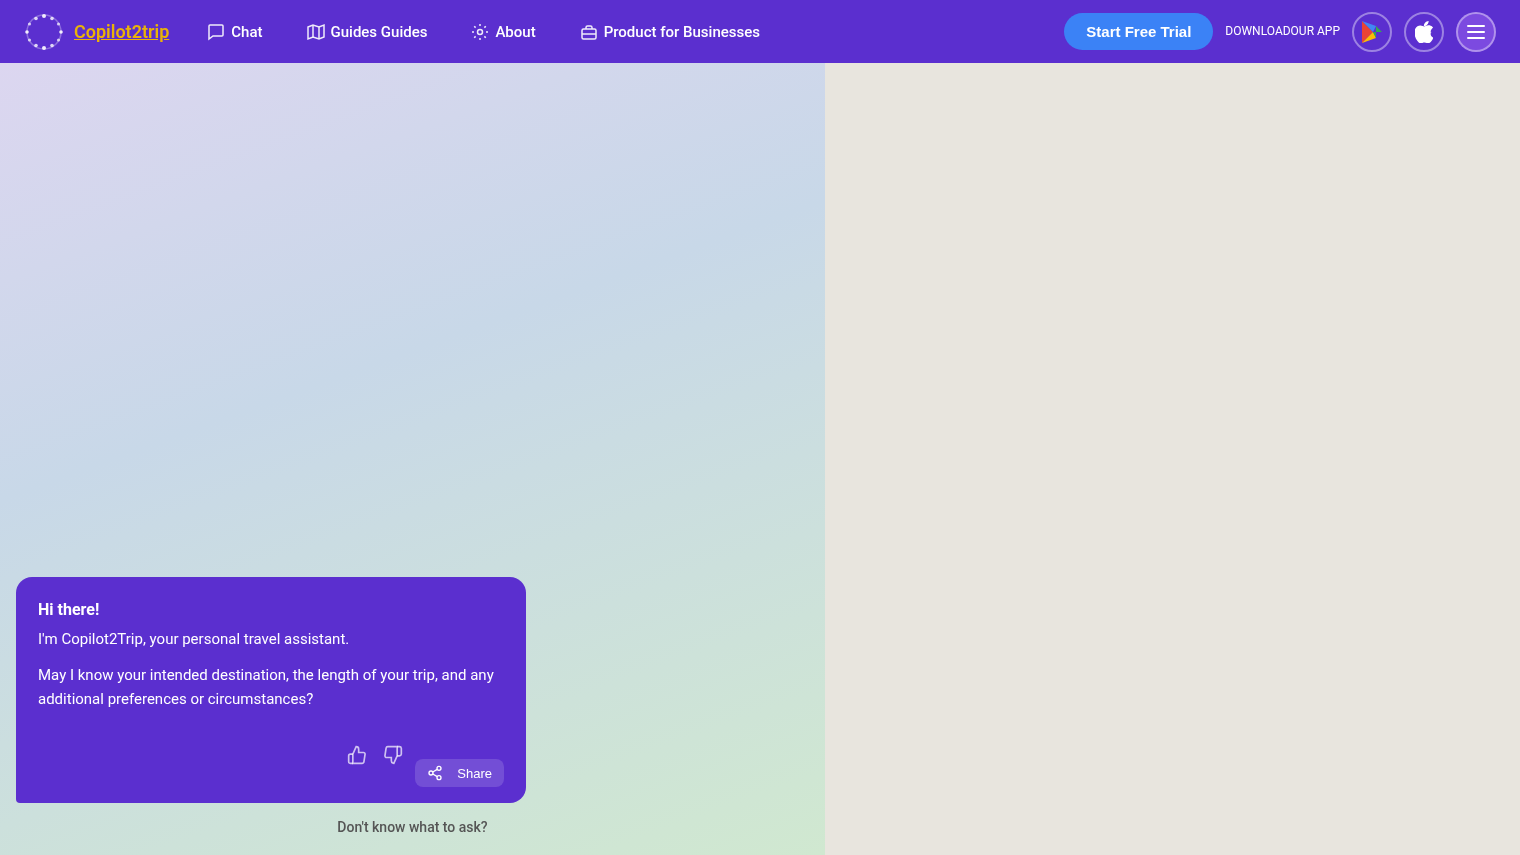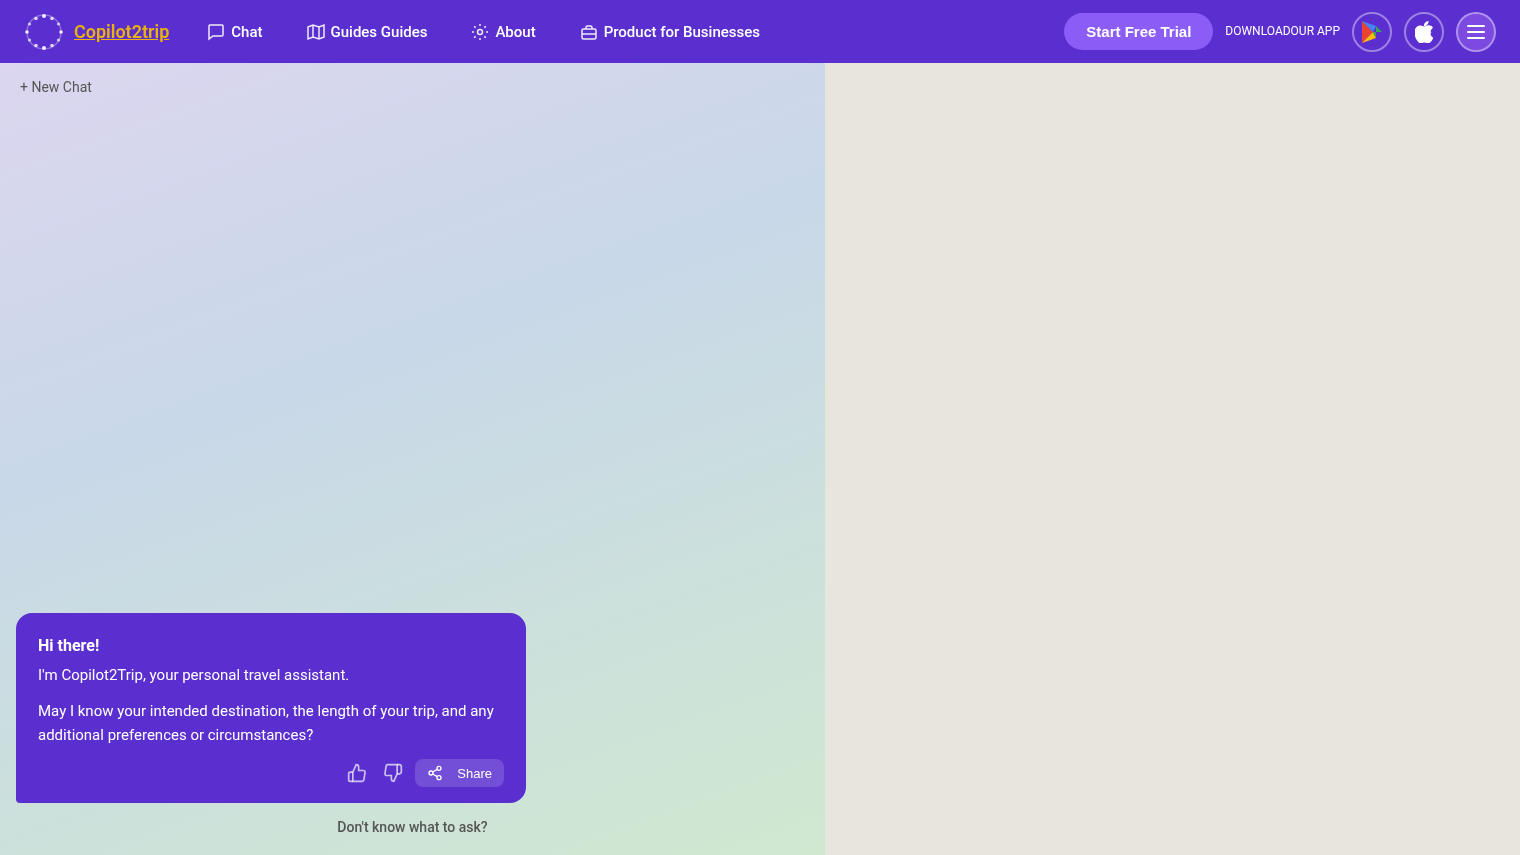--- a/index.html
+++ b/index.html
@@ -75,21 +75,21 @@
     }
 
     .nav-right {
       display: flex;
       align-items: center;
       gap: 12px;
       margin-left: auto;
     }
 
     .btn-start-trial {
-      background: #8b5cf6;
+      background: #3b82f6;
       color: white;
       border: none;
       border-radius: 24px;
       padding: 10px 22px;
       font-size: 15px;
       font-weight: 600;
       cursor: pointer;
       white-space: nowrap;
     }
 
@@ -215,20 +215,21 @@
       display: flex;
       align-items: center;
       gap: 14px;
       background: rgba(255,255,255,0.15);
       border: none;
       border-radius: 8px;
       color: white;
       padding: 6px 12px;
       cursor: pointer;
       font-size: 13px;
+      margin-top: 36px;
     }
 
     
     .bottom-suggestion {
       text-align: center;
       padding: 8px 0 4px;
       color: #555;
       font-size: 14px;
       font-weight: 500;
     }
@@ -336,23 +337,20 @@
         <rect y="6" width="18" height="2" rx="1"></rect>
         <rect y="12" width="18" height="2" rx="1"></rect>
       </svg>
     </button>
   </div>
 </nav>
 
 <div class="main-layout">
 
   <div class="left-panel">
-    <div class="new-chat-btn">
-      <span>+ New Chat</span>
-    </div>
 
     <div class="chat-area">
       <div class="chat-bubble">
         <div class="chat-bubble-text">
           <span class="greeting">Hi there!</span>
           <span class="line">I'm Copilot2Trip, your personal travel assistant.</span>
           <span class="line">May I know your intended destination, the length of your trip, and any additional preferences or circumstances?</span>
         </div>
         <div class="chat-bubble-actions">
           <button class="action-btn">

